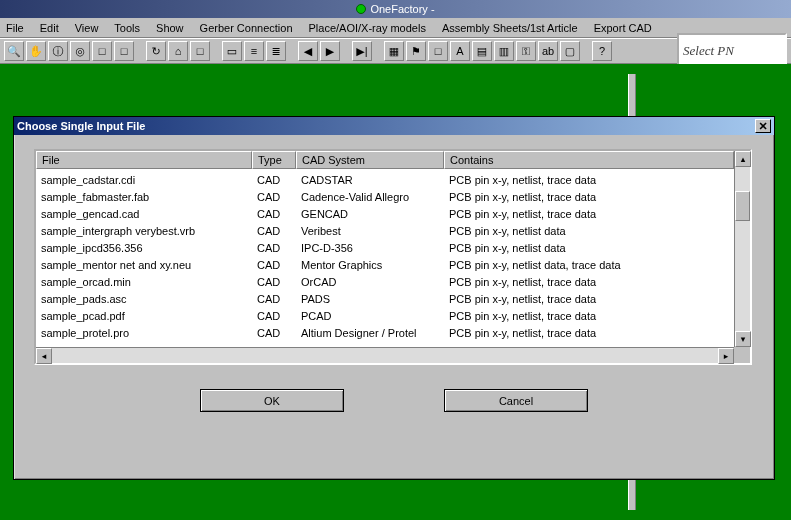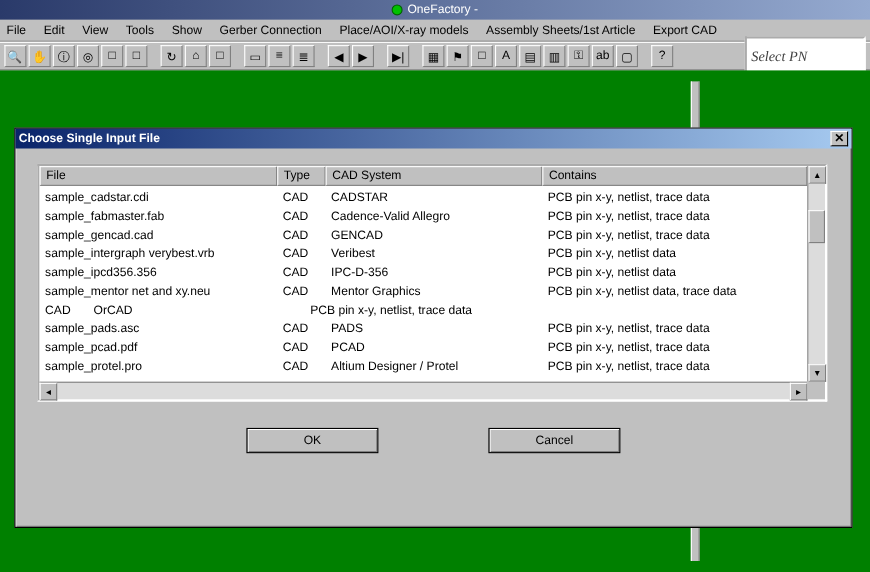--- a/index.html
+++ b/index.html
@@ -102,21 +102,21 @@
   .lv-header .col {
     border: 1px solid #808080;
     border-top-color: #fff; border-left-color: #fff;
     padding: 2px 5px; white-space: nowrap; overflow: hidden;
   }
   .lv-rows { font-size: 11px; color: #000; }
   .lv-row { display: flex; height: 17px; align-items: flex-end; }
   .lv-row .cell { padding: 0 5px; white-space: nowrap; overflow: hidden; }
   .c-file { width: 216px; }
   .c-type { width: 44px; }
-  .c-cad  { width: 197px; }
+  .c-cad  { width: 148px; }
   .c-cont { flex: 1; }
   .vscroll {
     position: absolute; top: 0; right: 0; bottom: 16px; width: 16px;
     background: #c0c0c0;
     border-left: 1px solid #808080;
     display: flex; flex-direction: column;
   }
   .vscroll .arrow, .hscroll .arrow {
     width: 16px; height: 16px;
     background: #c0c0c0;
@@ -142,21 +142,21 @@
   .corner {
     position: absolute; right: 0; bottom: 0; width: 16px; height: 16px;
     background: #c0c0c0;
   }
 
   .dlg-buttons {
     display: flex; gap: 100px; justify-content: center;
     margin-top: 24px;
   }
   .btn {
-    width: 120px; height: 23px;
+    width: 144px; height: 23px;
     background: #c0c0c0;
     border: 1px solid #000;
     box-shadow: inset 1px 1px 0 #fff, inset -1px -1px 0 #808080;
     display: flex; align-items: center; justify-content: center;
     font-size: 11px;
   }
 </style>
 </head>
 <body>
 
@@ -264,20 +264,21 @@
               <div class="cell c-cad">IPC-D-356</div>
               <div class="cell c-cont">PCB pin x-y, netlist data</div>
             </div>
             <div class="lv-row">
               <div class="cell c-file">sample_mentor net and xy.neu</div>
               <div class="cell c-type">CAD</div>
               <div class="cell c-cad">Mentor Graphics</div>
               <div class="cell c-cont">PCB pin x-y, netlist data, trace data</div>
             </div>
             <div class="lv-row">
+              <div class="cell c-file">sample_orcad.min</div>
               <div class="cell c-type">CAD</div>
               <div class="cell c-cad">OrCAD</div>
               <div class="cell c-cont">PCB pin x-y, netlist, trace data</div>
             </div>
             <div class="lv-row">
               <div class="cell c-file">sample_pads.asc</div>
               <div class="cell c-type">CAD</div>
               <div class="cell c-cad">PADS</div>
               <div class="cell c-cont">PCB pin x-y, netlist, trace data</div>
             </div>

